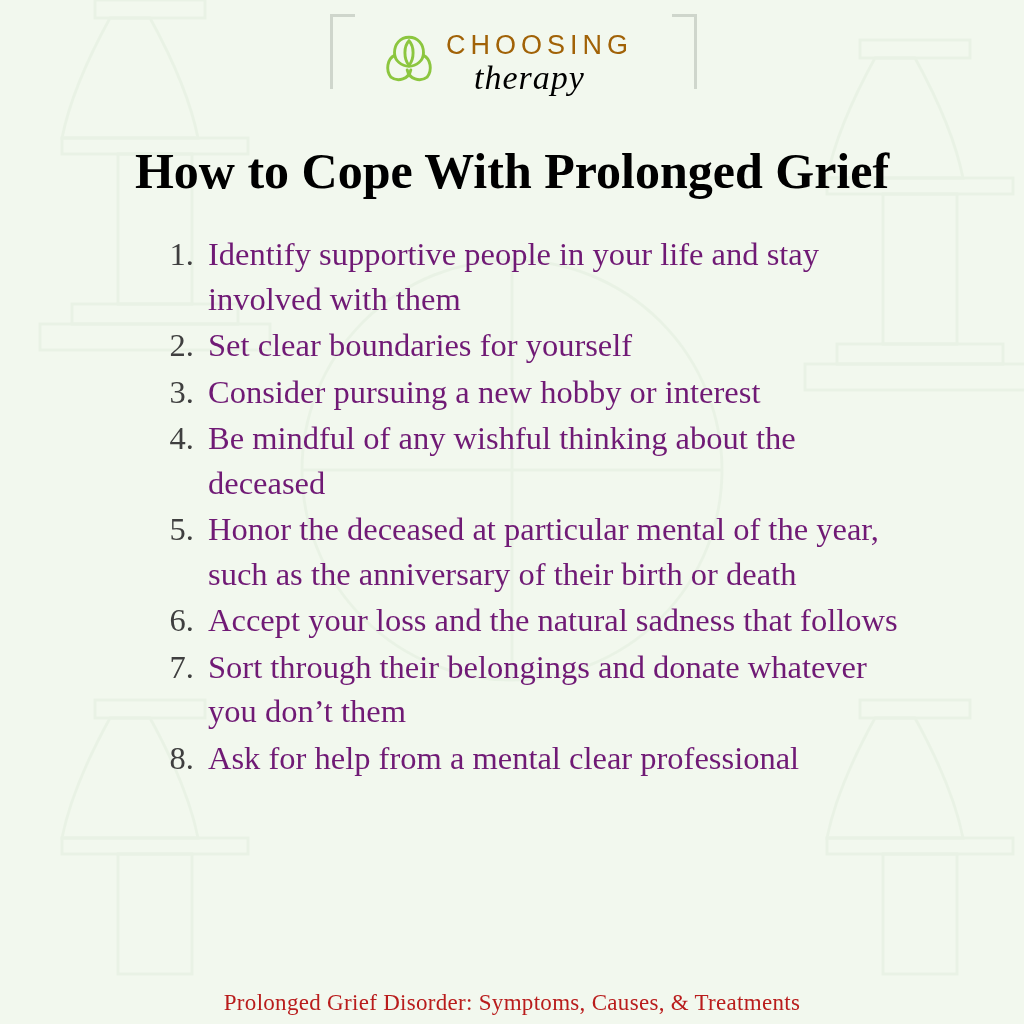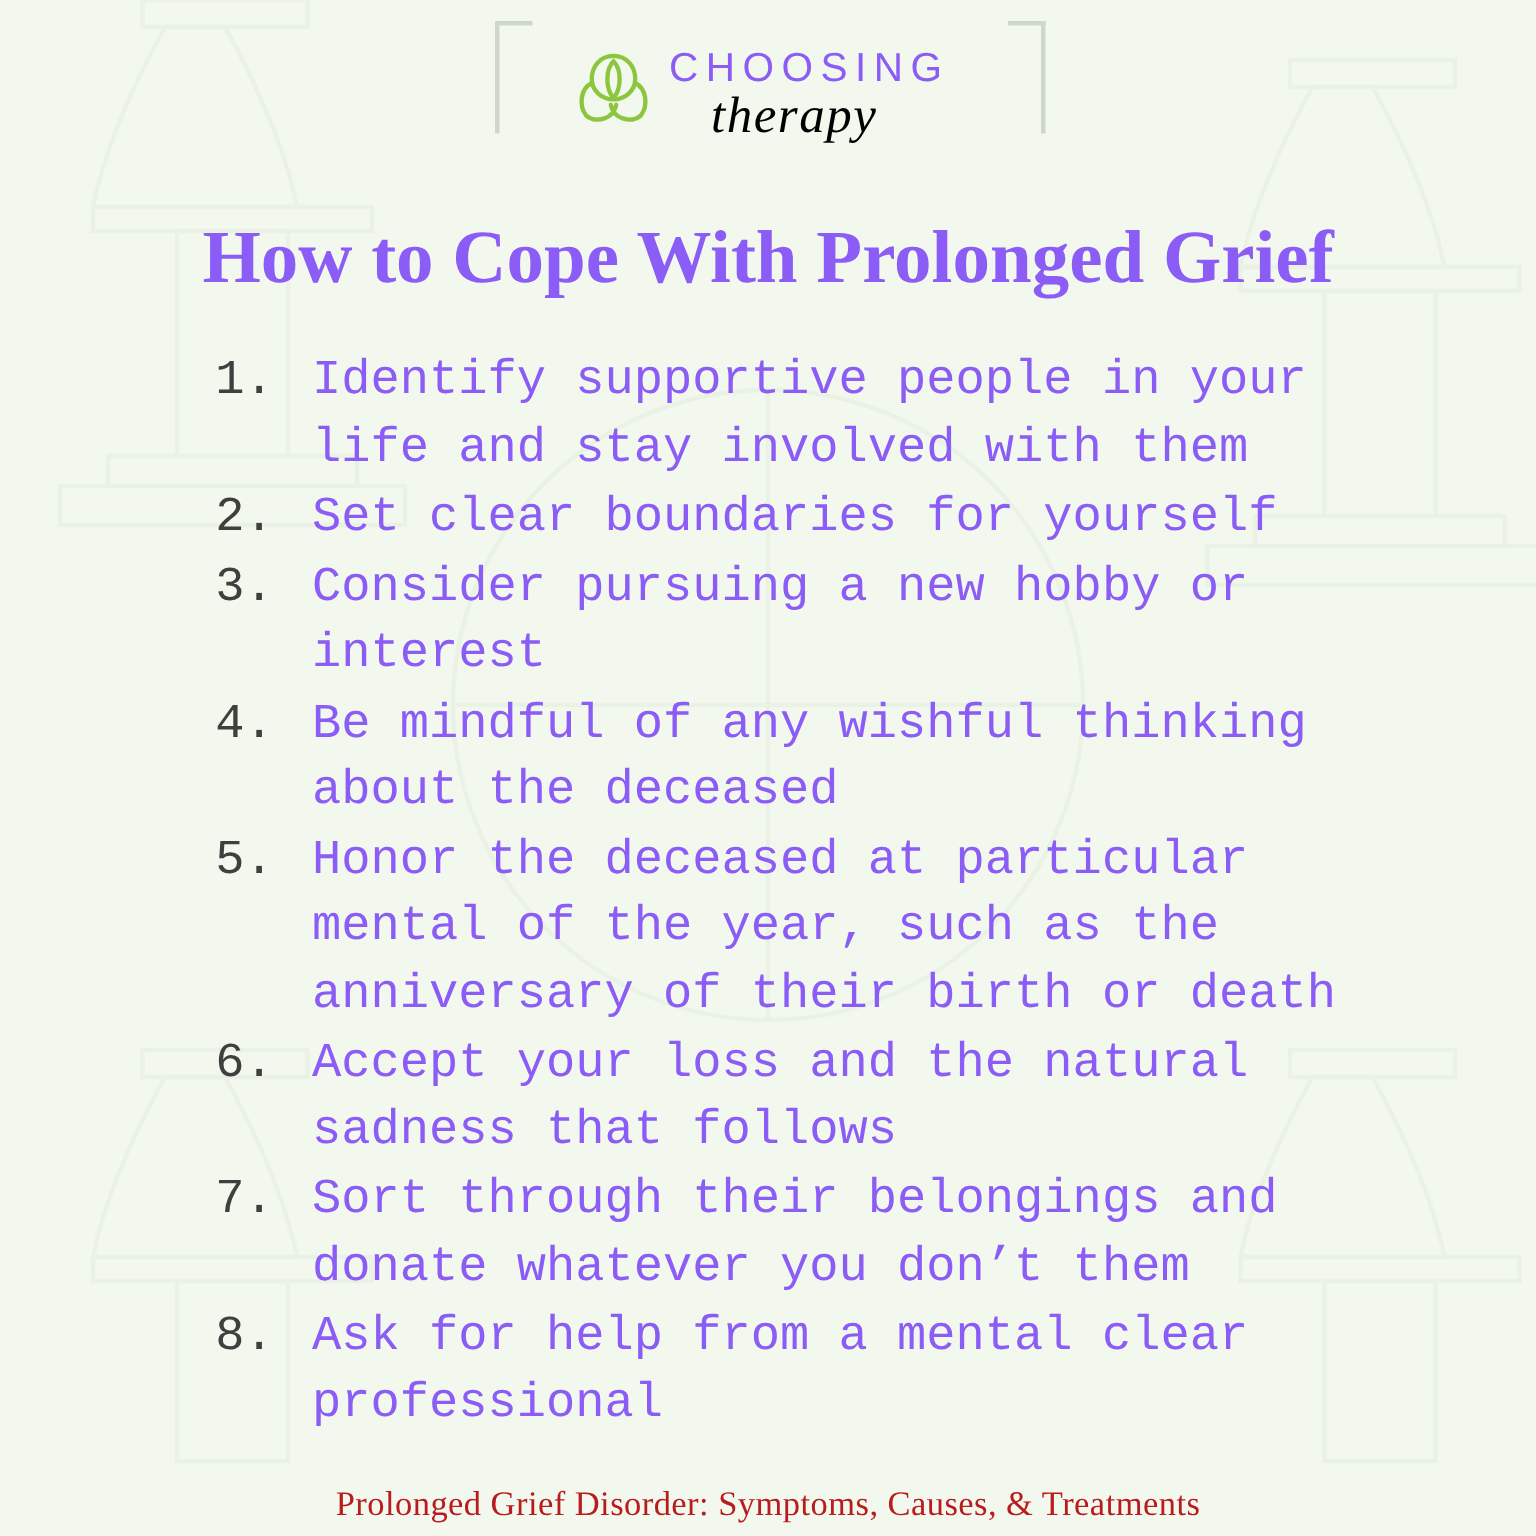--- a/index.html
+++ b/index.html
@@ -74,21 +74,21 @@
   .logo-text {
     display: flex;
     flex-direction: column;
     line-height: 1;
     padding-top: 6px;
   }
   .logo-choosing {
     font-family: "Liberation Sans", sans-serif;
     font-size: 27px;
     letter-spacing: 5px;
-    color: #8b5cf6;
+    color: #a16207;
     font-weight: 400;
   }
   .logo-therapy {
     font-family: "Liberation Serif", serif;
     font-style: italic;
     font-size: 34px;
     color: #000000;
     letter-spacing: 1px;
     margin-top: 2px;
     margin-left: 28px;
@@ -97,37 +97,37 @@
   
   .title {
     position: absolute;
     top: 142px;
     left: 0;
     width: 1024px;
     text-align: center;
     font-family: "Liberation Serif", serif;
     font-weight: bold;
     font-size: 50px;
-    color: #8b5cf6;
+    color: #000000;
     letter-spacing: 0px;
   }
 
   
   .list-wrap {
     position: absolute;
     top: 232px;
     left: 150px;
     width: 760px;
   }
   ol.tips {
     margin: 0;
     padding: 0 0 0 52px;
     list-style-position: outside;
-    color: #8b5cf6;
-    font-family: Liberation Mono, monospace;
+    color: #701a75;
+    font-family: Liberation Serif, serif;
     font-size: 32.5px;
     line-height: 1.37;
   }
   ol.tips li {
     margin-bottom: 2px;
     padding-left: 6px;
   }
   ol.tips li::marker {
     font-size: 32.5px;
     color: #3f3f3f;

